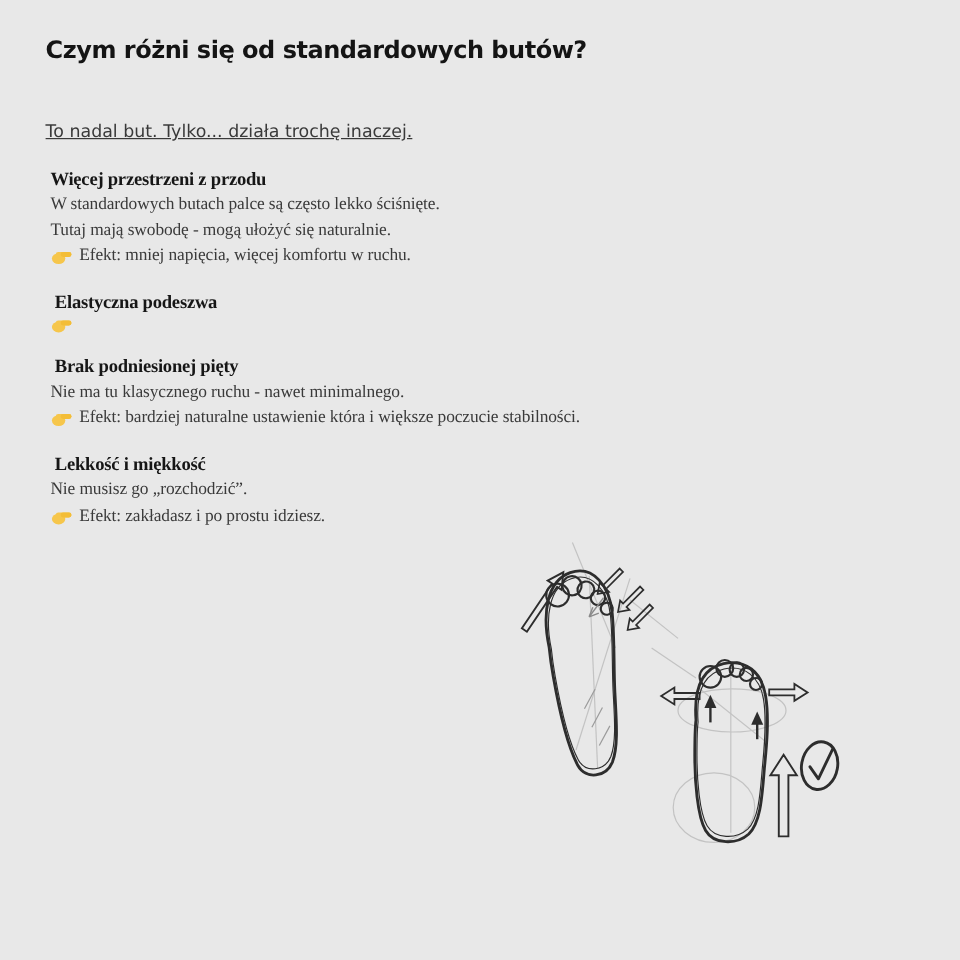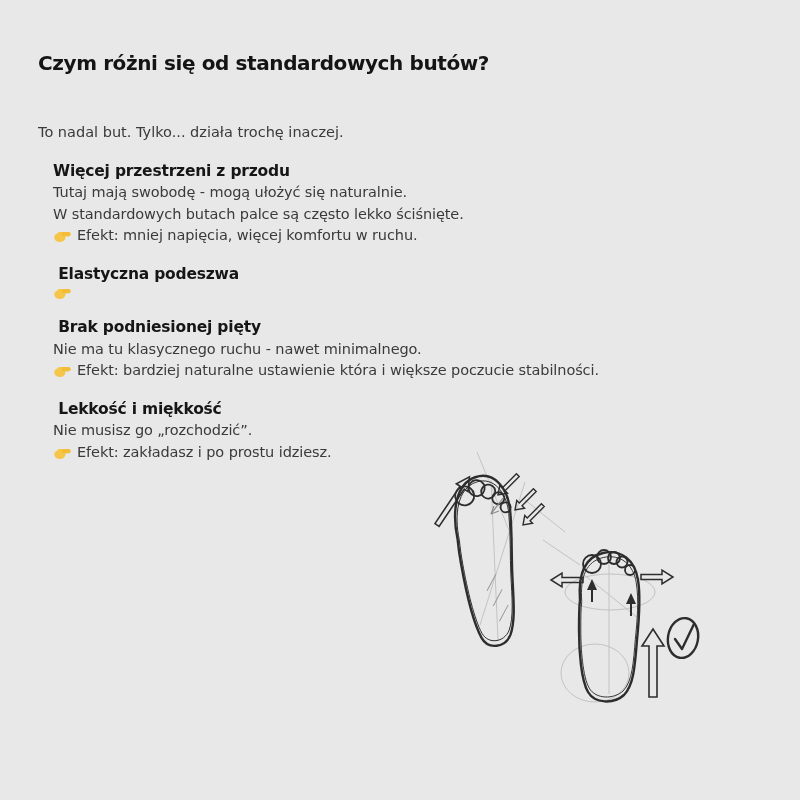--- a/index.html
+++ b/index.html
@@ -10,33 +10,34 @@
     color:#3a3a3a;
     position:relative;
     overflow:hidden;
   }
   .content{
     position:absolute;
     left:38px;top:0;
     width:620px;
   }
   h1.title{
-    margin:52px 0 0 0;
+    margin:30px 0 0 0;
     font-size:20px;
     line-height:23px;
     font-weight:bold;
     color:#141414;
     letter-spacing:-0.4px;
   }
   p.intro{
     margin:47px 0 0 0;
     font-size:14.5px;
     line-height:21.5px;
-  }
-  section{margin:17px 0 0 15px;}
+    text-decoration:underline;
+  }
+  section{margin:17px 0 0 4px;font-family:Liberation Serif, serif;}
   section h2{
     margin:0;
     font-size:15.5px;
     line-height:21.5px;
     font-weight:bold;
     color:#161616;
     white-space:pre-wrap;
     letter-spacing:-0.2px;
   }
   section p{
@@ -65,22 +66,22 @@
 <body>
 
 <div class="content">
 
   <h1 class="title">Czym różni się od standardowych butów?</h1>
 
   <p class="intro">To nadal but. Tylko... działa trochę inaczej.</p>
 
   <section>
     <h2>Więcej przestrzeni z przodu</h2>
+    <p>W standardowych butach palce są często lekko ściśnięte.</p>
     <p>Tutaj mają swobodę - mogą ułożyć się naturalnie.</p>
-    <p>W standardowych butach palce są często lekko ściśnięte.</p>
     <p class="effect">
       <span class="hand-icon">
         <svg viewBox="0 0 20 16" width="18" height="15">
           <g fill="#f6c64b">
             <rect x="5" y="4.2" width="14.5" height="4.6" rx="2.3"></rect>
             <ellipse cx="7.6" cy="10.2" rx="6.2" ry="5"></ellipse>
           </g>
           <rect x="9.5" y="4.2" width="10" height="4.6" rx="2.3" fill="#f3bd37"></rect>
         </svg>
       </span>

